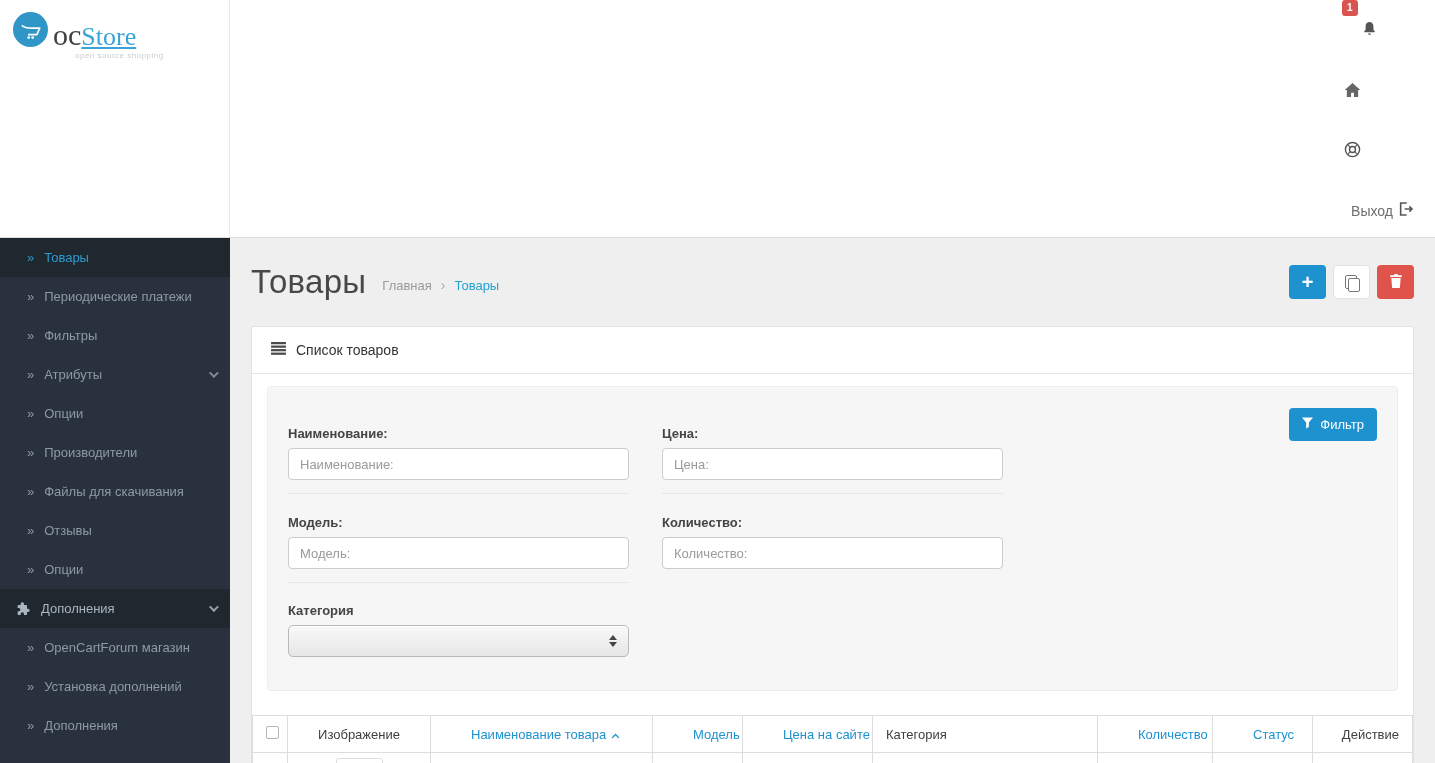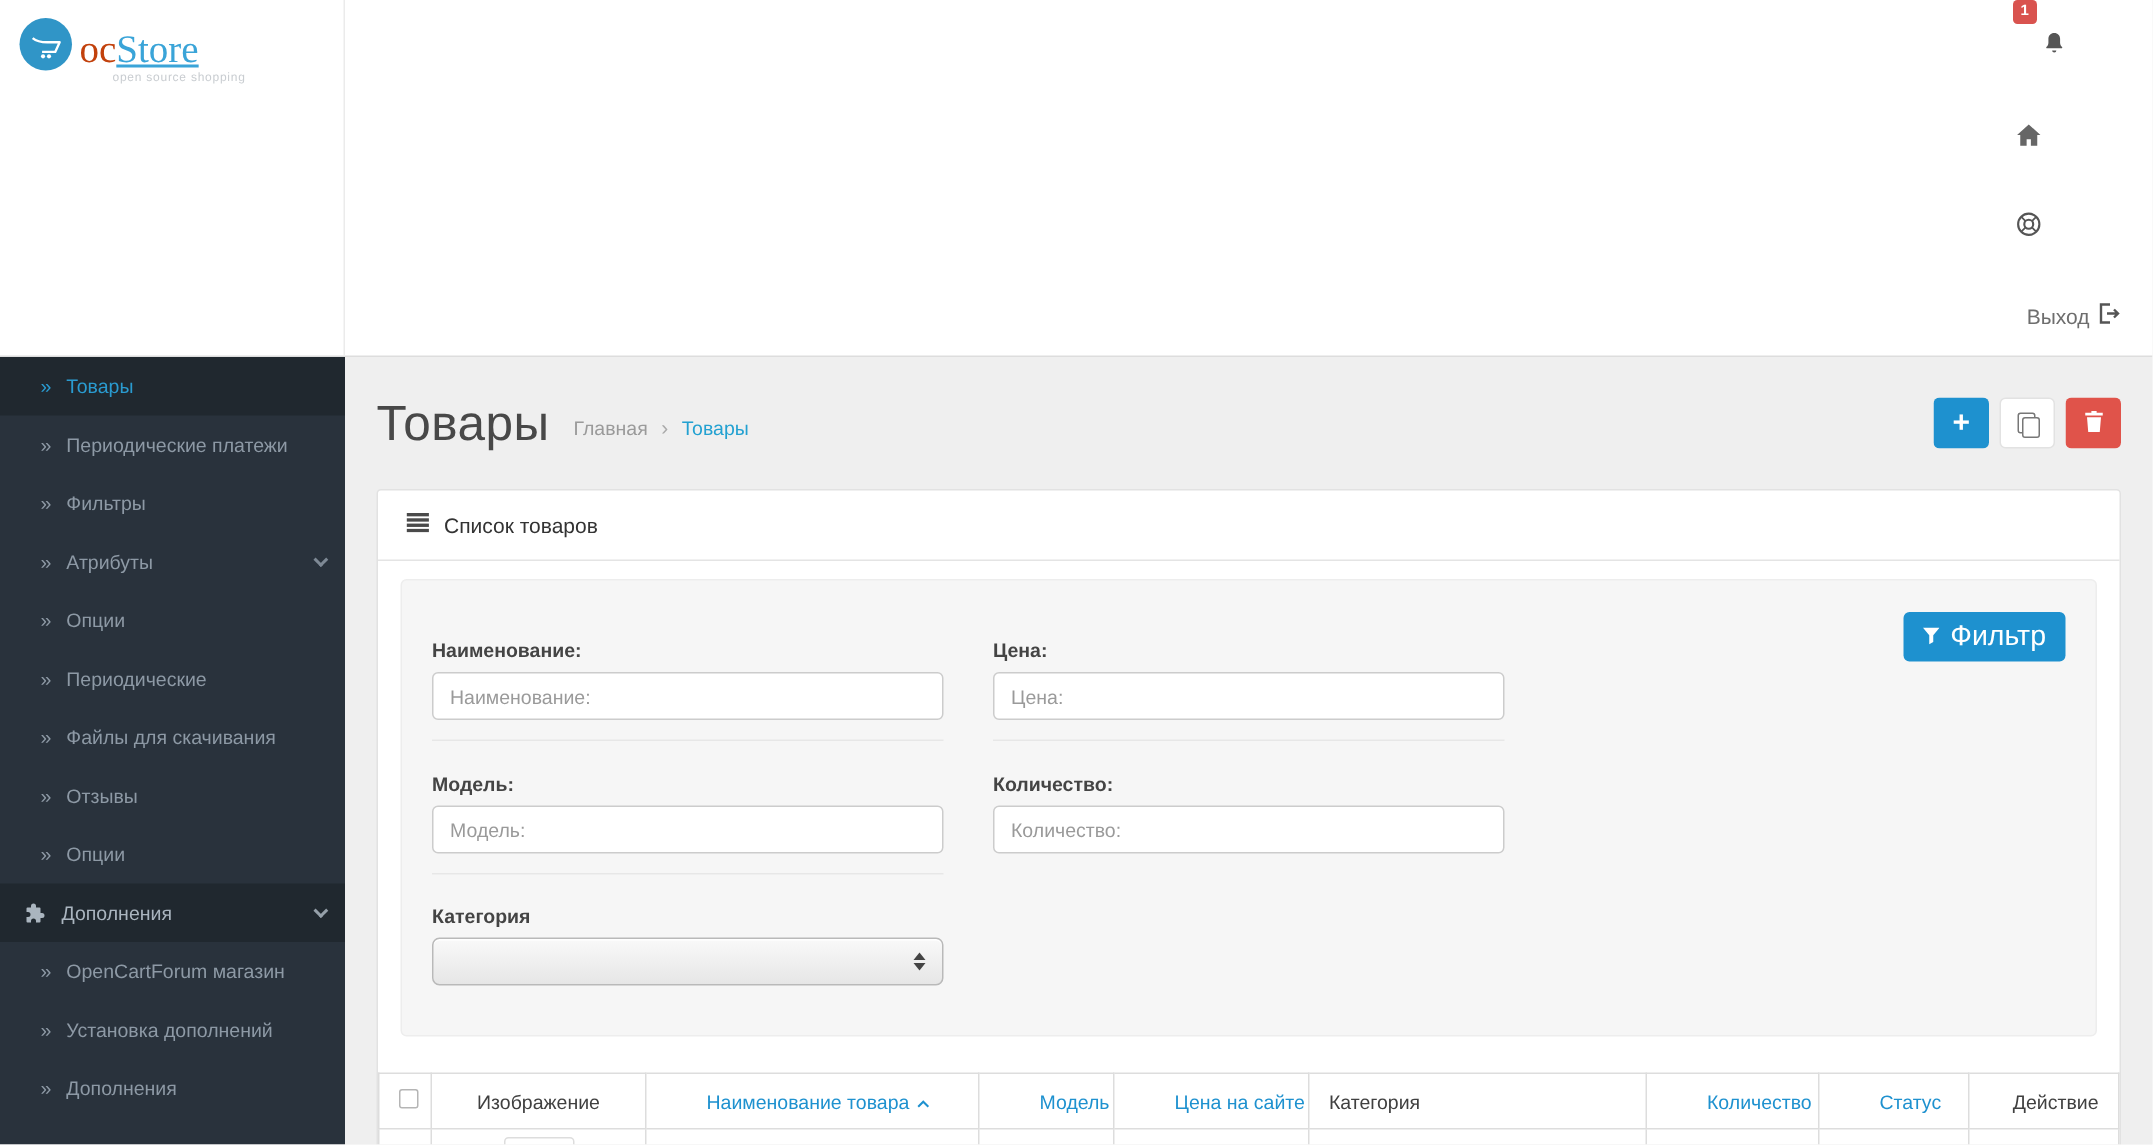--- a/index.html
+++ b/index.html
@@ -13,21 +13,21 @@
          width:1435px; height:763px; }
 
   
   .header { grid-column:1 / 3; grid-row:1; background:#fff; border-bottom:1px solid #ddd;
             position:relative; display:flex; }
   .logo-block { width:230px; height:100%; border-right:1px solid #ebebeb; padding:12px 0 0 13px; }
   .logo { display:flex; align-items:flex-start; cursor:pointer; }
   .logo-circle { width:35px; height:35px; border-radius:50%; background:#3095c7;
                  display:flex; align-items:center; justify-content:center; flex:none; }
   .logo-text { margin-left:5px; font-family:"Liberation Serif", serif; line-height:1; padding-top:8px; }
-  .logo-oc { font-size:26px; color:#c2410c; }
+  .logo-oc { font-size:30px; color:#404040; }
   .logo-store { font-size:26px; color:#3aa4d8;text-decoration:underline; }
   .logo-tagline { font-family:"Liberation Sans", sans-serif; font-size:8px; color:#c9cdd1;
                   letter-spacing:.5px; margin:2px 0 0 22px; }
   .hnav-item { position:absolute; cursor:pointer; color:#5b5b5b; }
   .hnav-bell { top:20px; right:57px; }
   .hnav-badge { position:absolute; top:-20px; left:-19px; background:#d9534f; color:#fff;
                 font-size:10px; font-weight:bold; line-height:1; padding:3px 5px; border-radius:3px; }
   .hnav-home { top:82px; right:74px; }
   .hnav-support { top:141px; right:74px; }
   .hnav-logout { top:201px; right:21px; display:flex; align-items:center; gap:5px;
@@ -82,21 +82,21 @@
   .fselect { height:32px; border:1px solid #b9b9b9; border-radius:5px; position:relative;
              background:linear-gradient(180deg,#f9f9f9 0%,#e6e6e6 100%);
              box-shadow:inset 0 1px 0 #fff; cursor:pointer; }
   .sel-arrows { position:absolute; right:11px; top:50%; transform:translateY(-50%);
                 display:flex; flex-direction:column; gap:2px; }
   .sel-arrows i { width:0; height:0; border-left:4px solid transparent; border-right:4px solid transparent; }
   .arr-up { border-bottom:5px solid #444; }
   .arr-dn { border-top:5px solid #444; }
   .filter-row { padding-top:4px; display:flex; justify-content:flex-end; }
   .btn-filter { background:#1e91cf; color:#fff; border:none; border-radius:4px; height:33px;
-                padding:0 13px; font-size:19px; display:flex; align-items:center; gap:7px;
+                padding:0 13px; font-size:13px; display:flex; align-items:center; gap:7px;
                 cursor:pointer; font-family:"Liberation Sans", sans-serif; }
 
   
   table.grid { width:100%; border-collapse:collapse; font-size:13px; table-layout:fixed; }
   .grid th, .grid td { border:1px solid #ddd; padding:10px 13px; overflow:hidden; white-space:nowrap; }
   .grid th { font-weight:normal; color:#404040; text-align:left; }
   .grid th.c { text-align:center; } .grid th.r { text-align:right; }
   .th-link { color:#1e91cf; text-decoration:none; cursor:pointer;padding-left:27px; }
   .sort-caret { display:inline-block; margin-left:5px; }
   .chk { width:13px; height:13px; border:1px solid #b5b5b5; border-radius:2px; background:#fff;
@@ -181,21 +181,21 @@
       <span class="dbl-angle">»</span>
       <span>Атрибуты</span>
       <span class="chev-down"></span>
     </div>
     <div class="side-item">
       <span class="dbl-angle">»</span>
       <span>Опции</span>
     </div>
     <div class="side-item">
       <span class="dbl-angle">»</span>
-      <span>Периодические</span>
+      <span>Производители</span>
     </div>
     <div class="side-item">
       <span class="dbl-angle">»</span>
       <span>Файлы для скачивания</span>
     </div>
     <div class="side-item">
       <span class="dbl-angle">»</span>
       <span>Отзывы</span>
     </div>
     <div class="side-item">

